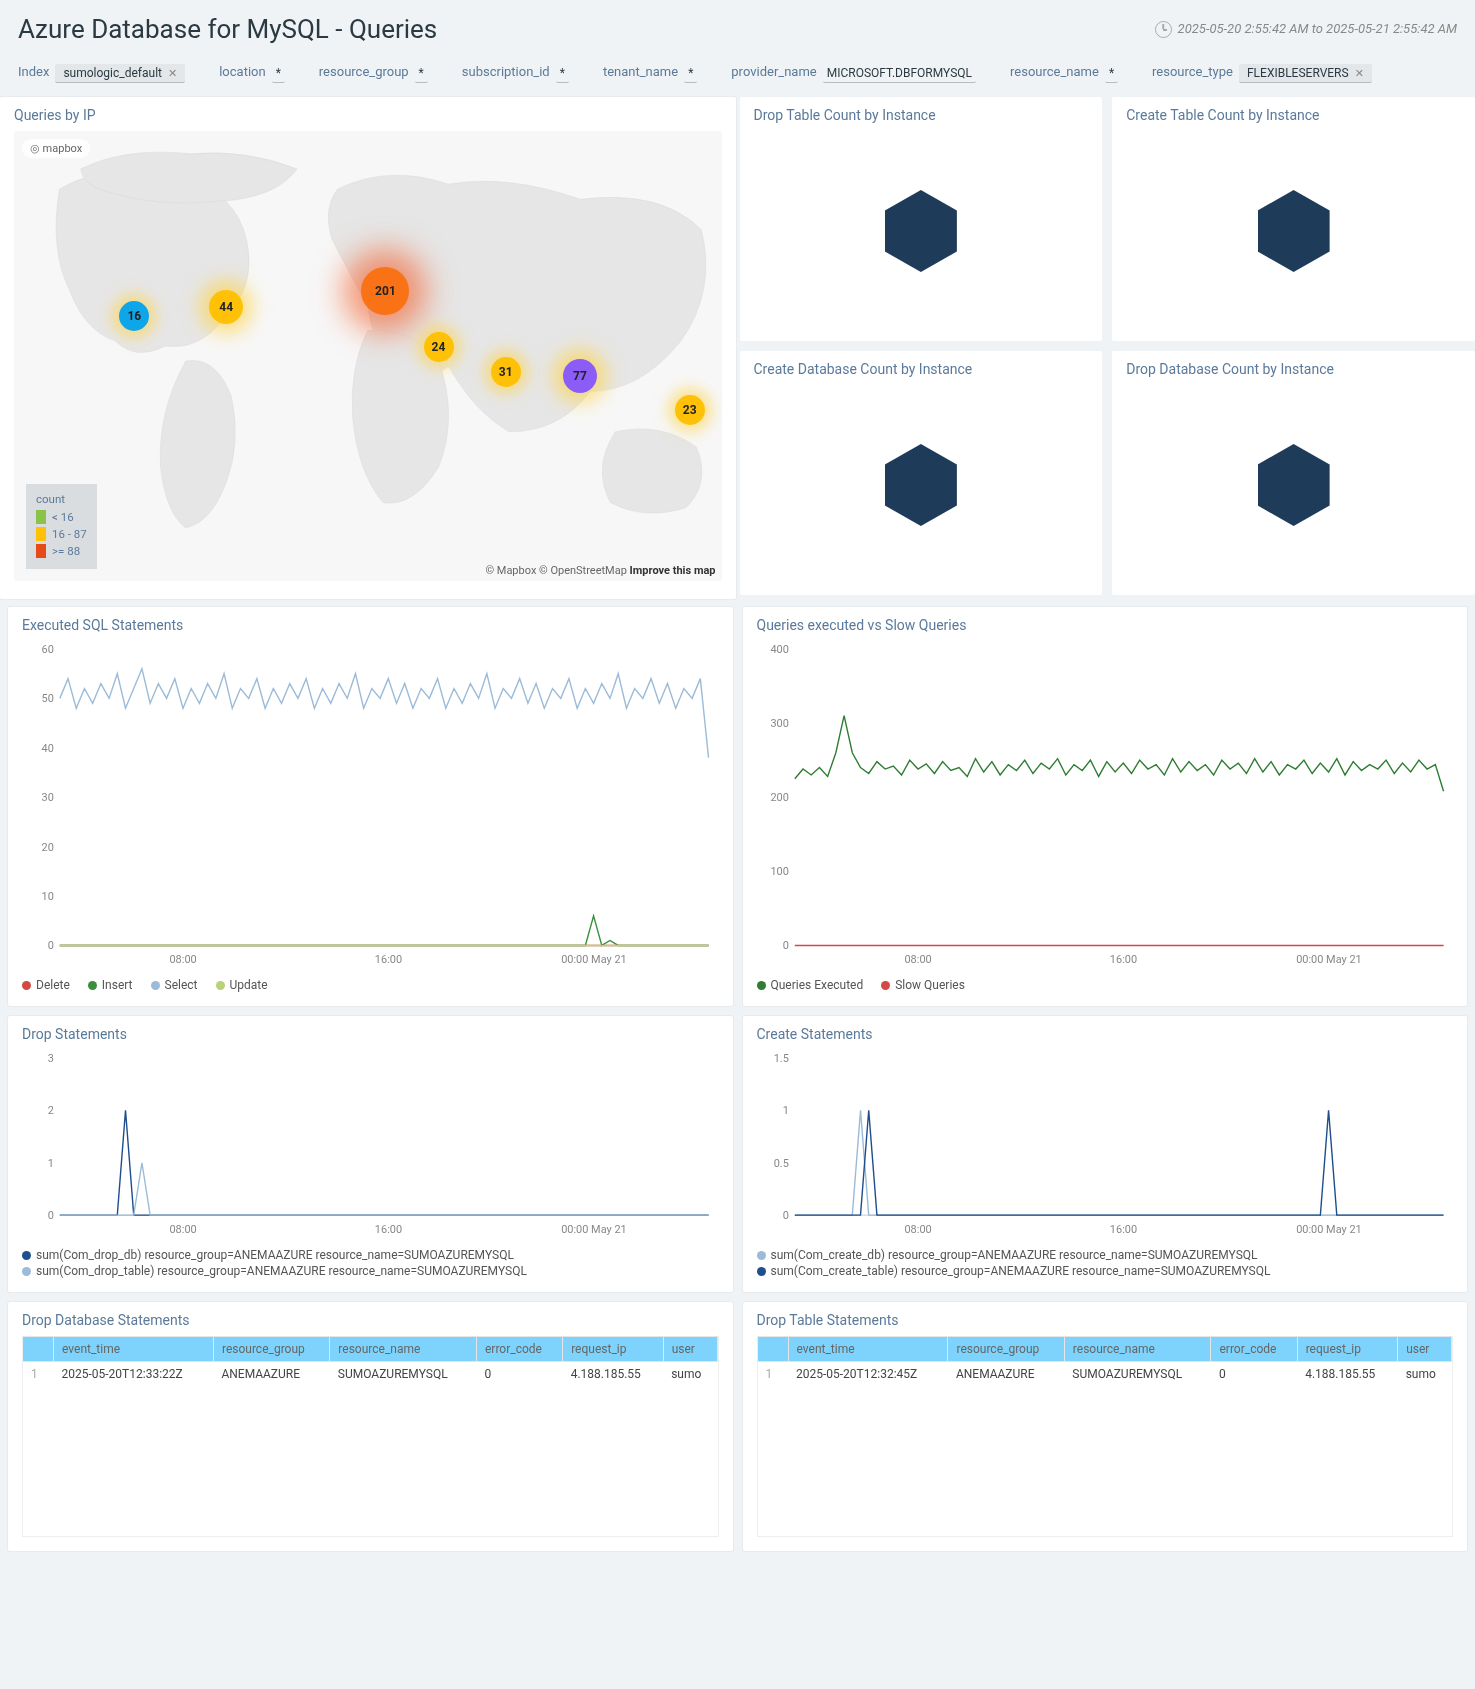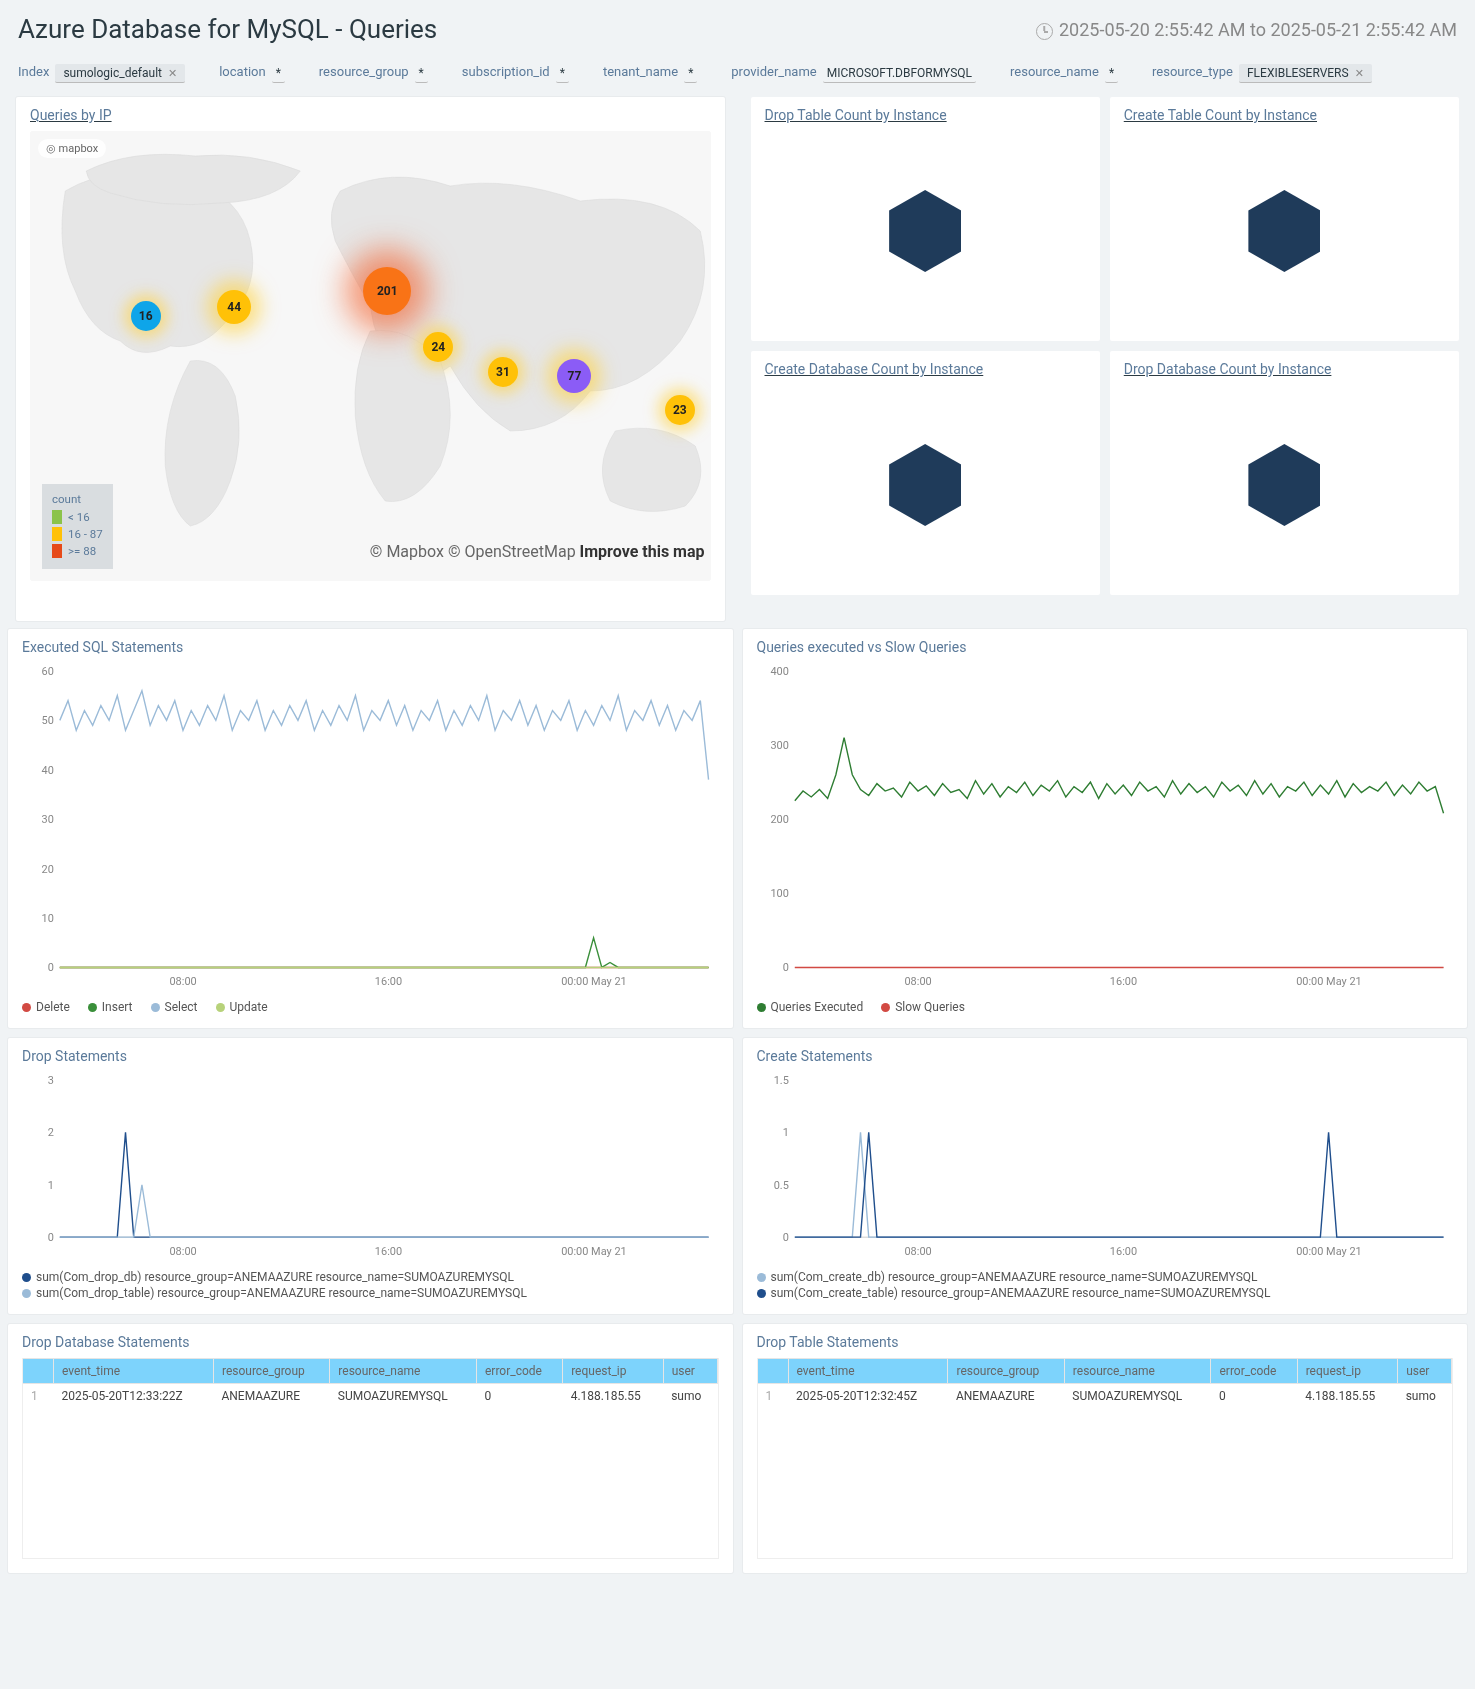--- a/index.html
+++ b/index.html
@@ -1,39 +1,39 @@
 <!DOCTYPE html>
 <html><head>
 <meta charset="utf-8">
 <style>
   html,body{margin:0;padding:0;font-family:-apple-system,BlinkMacSystemFont,"Segoe UI",Roboto,Helvetica,Arial,sans-serif;background:#f0f3f5;color:#2b3a42;font-size:13px;}
   .header{display:flex;align-items:center;justify-content:space-between;padding:14px 18px;background:#f0f3f5;}
   .header h1{font-size:26px;font-weight:400;margin:0;color:#2b3a42;}
-  .timerange{font-size:18px;color:#888;display:flex;align-items:flex-end;gap:6px;}
+  .timerange{font-size:13px;color:#888;display:flex;align-items:flex-start;gap:6px;font-style:italic;}
   .clock-icon{width:15px;height:15px;border:1.5px solid #aaa;border-radius:50%;position:relative;display:inline-block;}
   .clock-icon::before{content:"";position:absolute;top:2px;left:50%;width:1.5px;height:5px;background:#aaa;transform-origin:bottom;transform:translateX(-50%);}
   .clock-icon::after{content:"";position:absolute;top:50%;left:50%;width:4px;height:1.5px;background:#aaa;}
   .filters{display:flex;flex-wrap:wrap;gap:14px 34px;padding:6px 18px 14px;background:#f0f3f5;font-size:13px;}
   .filter{display:flex;align-items:flex-start;gap:6px;}
   .filter-label{color:#5b7a9a;font-size:13px;}
   .filter-value{background:#e3e7ea;padding:2px 8px;border-radius:2px;font-size:12px;border-bottom:1px solid #bbb;display:inline-flex;align-items:center;gap:6px;}
   .filter-value.plain{background:transparent;border-bottom:1px solid #bbb;padding:2px 4px;}
   .filter-close{color:#888;cursor:pointer;font-size:11px;}
   .grid{display:grid;grid-template-columns:1fr 1fr;gap:10px;padding:8px;}
   .panel{background:#fff;border-radius:2px;padding:10px 14px 14px;box-shadow:0 0 0 1px rgba(0,0,0,.03);}
   .panel-title{color:#5b7a9a;font-size:14px;font-weight:400;margin:0 0 8px 0;}
-  .map-row{display:grid;grid-template-columns:1fr 1fr;gap:26px;padding:0 16px;text-decoration:underline;}
+  .map-row{display:grid;grid-template-columns:1fr 1fr;gap:4px;padding:0 0;}
   .map-panel{grid-row:span 2;}
   .small-grid{display:grid;grid-template-columns:1fr 1fr;grid-template-rows:1fr 1fr;gap:10px;}
   .hex-panel{background:#fff;border-radius:2px;padding:10px 14px;display:flex;flex-direction:column;}
   .hex-container{flex:1;display:flex;align-items:center;justify-content:center;min-height:200px;}
   .hexagon{width:72px;height:82px;background:#1f3b5a;clip-path:polygon(50% 0%,100% 25%,100% 75%,50% 100%,0% 75%,0% 25%);}
   .map-wrap{position:relative;width:100%;height:450px;background:#f7f7f7;border-radius:3px;overflow:hidden;}
   .mapbox-badge{position:absolute;top:8px;left:8px;background:rgba(255,255,255,.82);font-size:11px;padding:3px 8px;border-radius:10px;color:#666;display:flex;align-items:center;gap:3px;}
-  .map-attr{position:absolute;bottom:20px;right:6px;font-size:16px;color:#666;}
+  .map-attr{position:absolute;bottom:4px;right:6px;font-size:11px;color:#666;}
   .map-attr b{font-weight:700;color:#333;}
   .legend{position:absolute;bottom:12px;left:12px;background:#d9dde0;padding:8px 10px;font-size:11.5px;color:#5b7a9a;}
   .legend-title{margin-bottom:4px;}
   .legend-row{display:flex;align-items:center;gap:6px;margin:3px 0;}
   .legend-swatch{width:10px;height:14px;display:inline-block;}
   .bubble{position:absolute;border-radius:50%;display:flex;align-items:center;justify-content:center;font-size:12px;font-weight:700;color:#222;transform:translate(-50%,-50%);}
   .bubble.small{width:30px;height:30px;box-shadow:0 0 14px 7px rgba(255,210,60,.55);}
   .bubble.med{width:34px;height:34px;box-shadow:0 0 18px 10px rgba(255,210,60,.6);}
   .bubble.big{width:48px;height:48px;box-shadow:0 0 30px 18px rgba(243,88,34,.6);}
   .chart{width:100%;}

